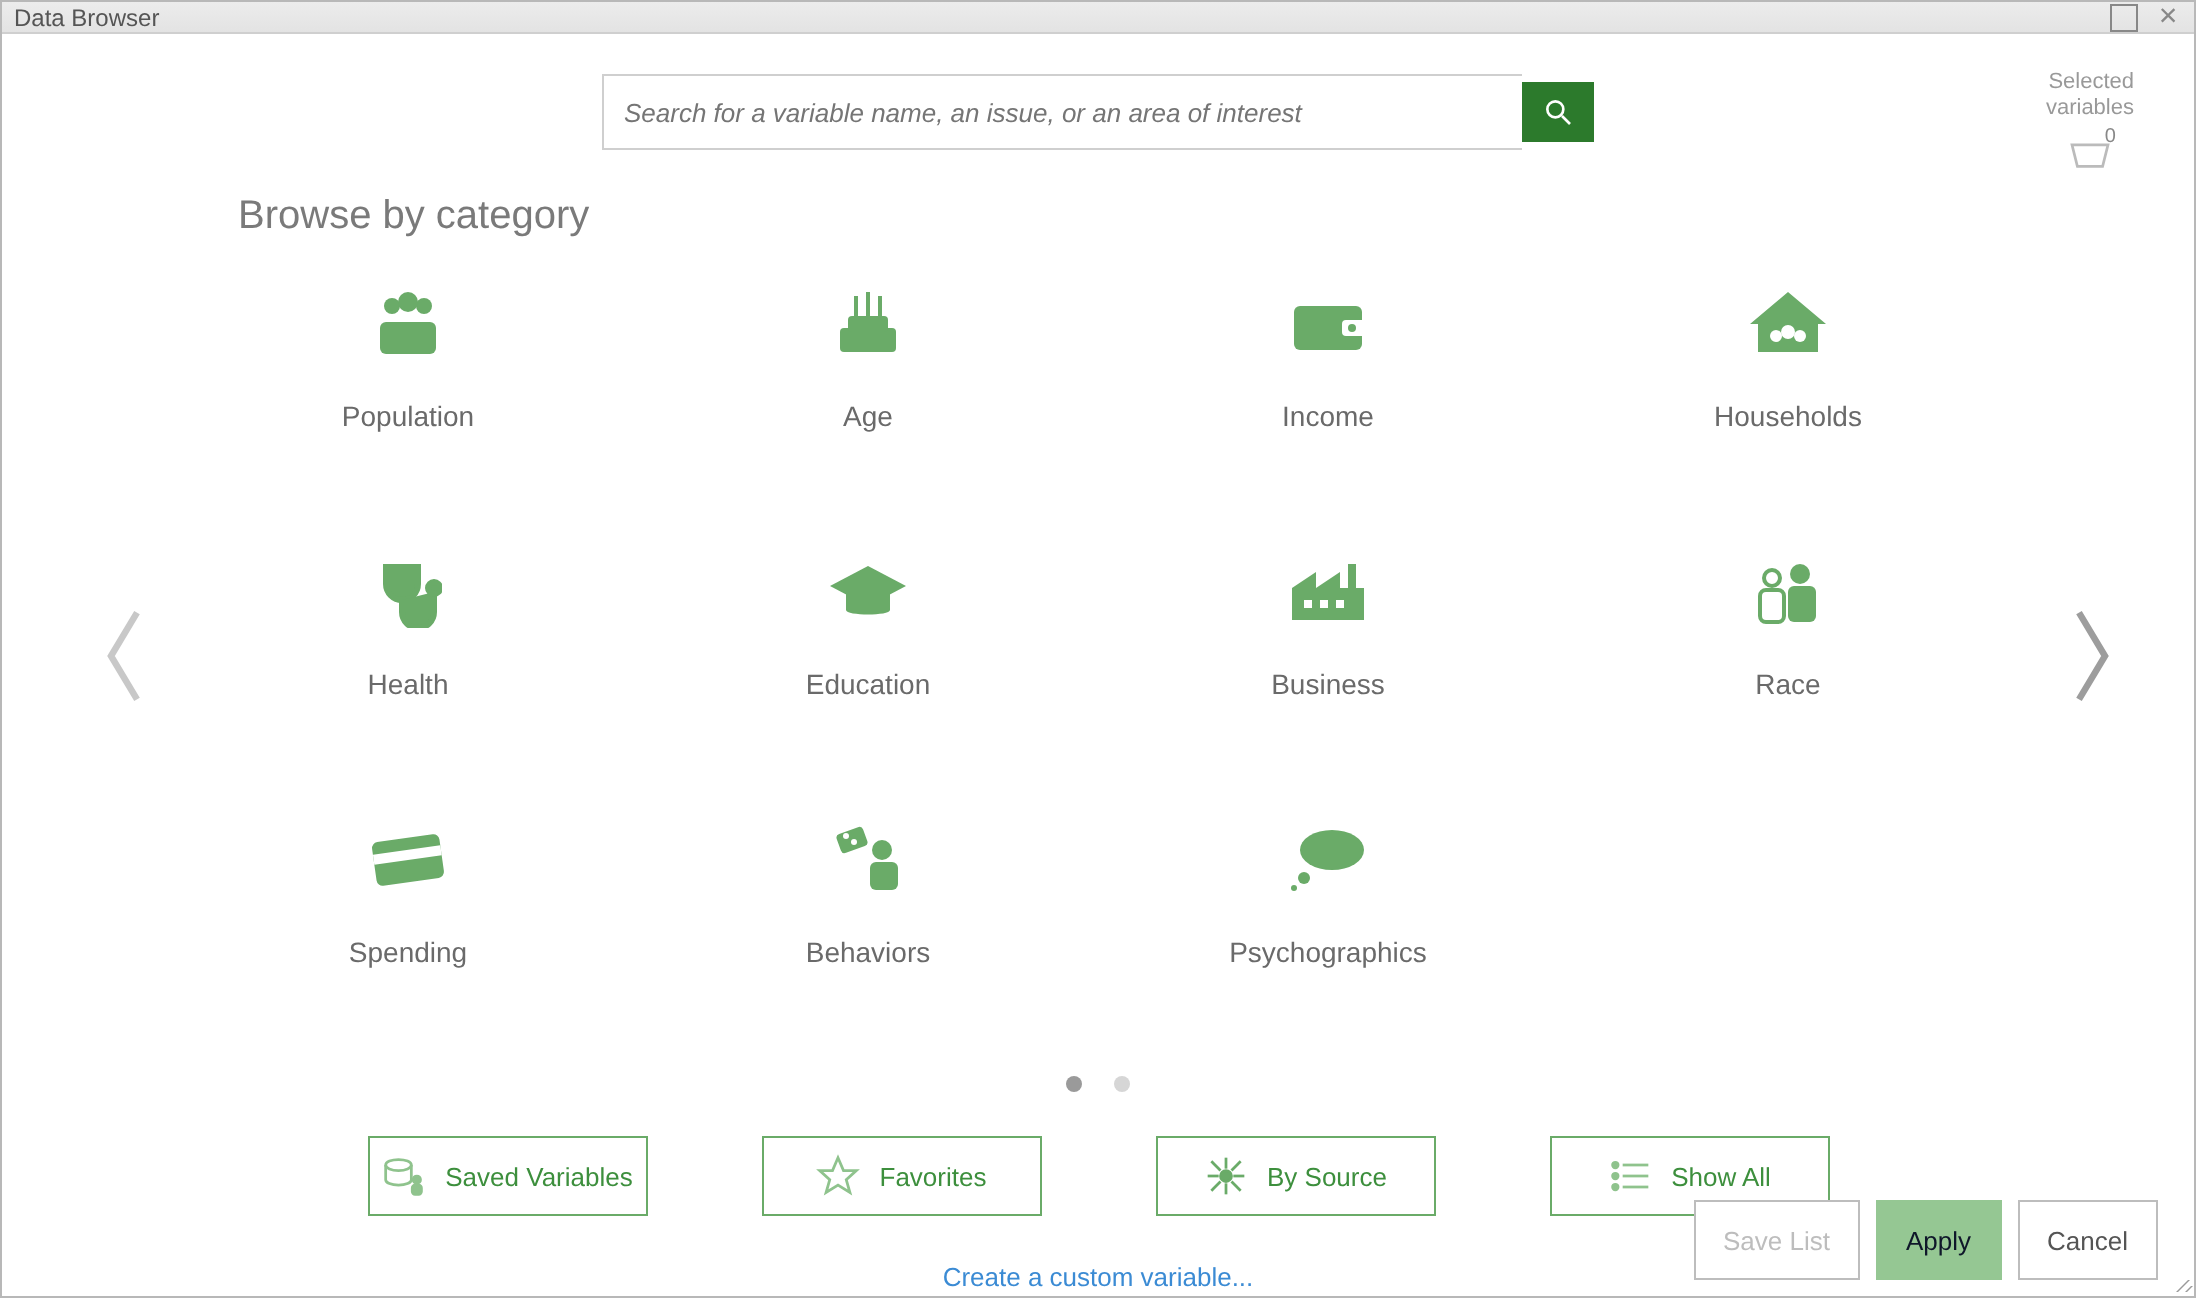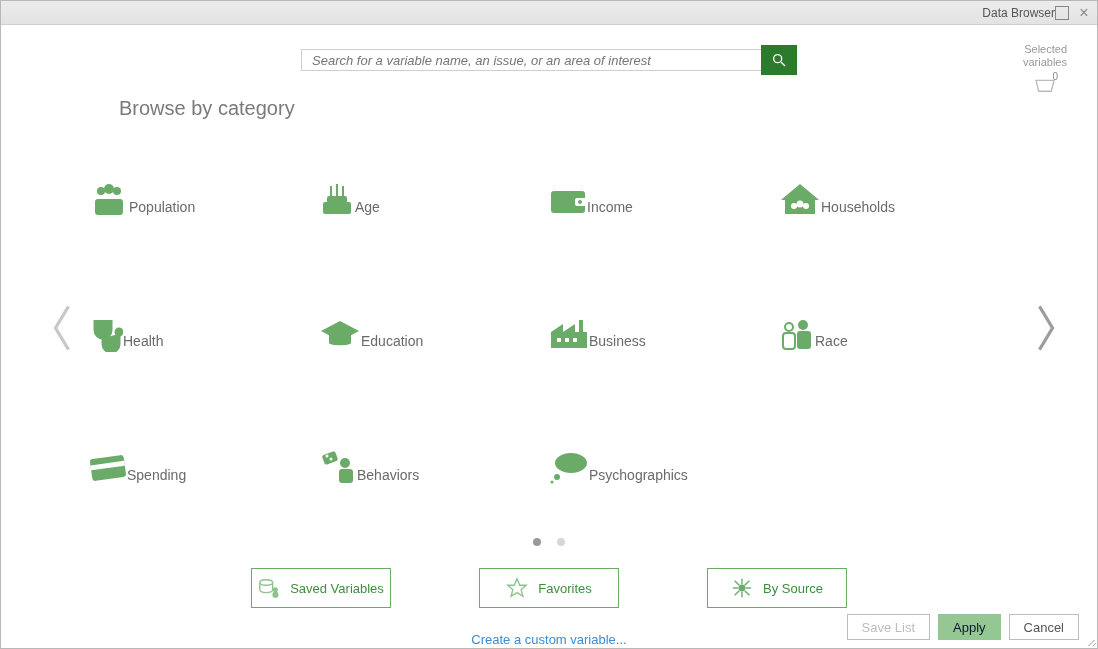--- a/index.html
+++ b/index.html
@@ -1,56 +1,56 @@
 <!DOCTYPE html>
 <html><head>
 <meta charset="utf-8">
 <style>
   * { box-sizing: border-box; margin: 0; padding: 0; font-family: "Segoe UI", Arial, sans-serif; }
   html, body { width: 1098px; height: 649px; overflow: hidden; }
   .window { width: 1098px; height: 649px; border: 1px solid #b8b8b8; background: #fff; position: relative; display: flex; flex-direction: column; }
-  .titlebar { height: 24px; background: linear-gradient(#ececec,#e3e3e3); border-bottom: 1px solid #cfcfcf; display: flex; align-items: center; justify-content: flex-end; padding: 0 6px; }
+  .titlebar { height: 24px; background: linear-gradient(#ececec,#e3e3e3); border-bottom: 1px solid #cfcfcf; display: flex; align-items: center; justify-content: space-between; padding: 0 6px; }
   .titlebar .title { font-size: 12px; color: #555; }
   .titlebar .win-controls { display: flex; gap: 8px; align-items: center; }
   .titlebar .win-controls span { width: 14px; height: 14px; display:inline-flex; align-items:center; justify-content:center; color:#888; font-size:14px; cursor:default; }
   .titlebar .max-icon { border:1px solid #888; width:10px; height:10px; }
   .content { flex:1; position:relative; padding: 18px 24px 0 24px; display:flex; flex-direction:column; }
   .search-row { display:flex; align-items:center; justify-content:center; position:relative; margin-top:2px; }
   .search-wrap { display:flex; align-items:center; }
-  .search-input { width: 460px; height: 22px; border:1px solid #cfcfcf; border-right:none; padding: 0 10px; font-size: 13px; font-style: italic; color:#888; outline:none; }
+  .search-input { width: 460px; height: 38px; border:1px solid #cfcfcf; border-right:none; padding: 0 10px; font-size: 13px; font-style: italic; color:#888; outline:none; }
   .search-btn { width: 36px; height:30px; background:#2c7a2c; border:none; display:flex; align-items:center; justify-content:center; cursor:pointer; }
   .search-btn svg { width:16px; height:16px; stroke:#fff; fill:none; stroke-width:2; }
   .selected-wrap { position:absolute; right: 6px; top: -2px; display:flex; align-items:center; gap:6px;flex-direction:column; }
   .selected-text { text-align:right; font-size:11px; color:#999; line-height:1.2; }
   .basket { position:relative; }
   .basket svg { width:22px; height:18px; stroke:#bbb; fill:none; stroke-width:1.5; }
   .basket .count { position:absolute; top:-4px; right:-2px; font-size:10px; color:#888; }
   .browse-label { font-size:20px; color:#7a7a7a; margin: 22px 0 8px 94px; }
   .carousel { position:relative; flex:0 0 auto; display:flex; align-items:center; justify-content:center; }
   .arrow { position:absolute; top: 170px; width:30px; height:60px; display:flex; align-items:center; justify-content:center; cursor:pointer; }
   .arrow.left { left: 22px; }
   .arrow.right { right: 12px; }
   .arrow svg { stroke:#c8c8c8; fill:none; stroke-width:3; width:26px; height:52px; }
   .arrow.right svg { stroke:#9d9d9d; }
   .grid { display:grid; grid-template-columns: repeat(4, 230px); grid-template-rows: repeat(3, 130px); justify-content:center; column-gap:0; row-gap:4px; margin-top:4px; }
-  .cat { display:flex; align-items:center; justify-content:flex-start; cursor:pointer; padding-top:6px; }
+  .cat { display:flex; flex-direction:column; align-items:center; justify-content:flex-start; cursor:pointer; padding-top:6px; }
   .cat .icon-wrap { height:48px; display:flex; align-items:center; justify-content:center; }
   .cat svg { fill:#6aab68; }
   .cat .label { margin-top:14px; font-size:14px; color:#6a6a6a; }
   .dots { display:flex; justify-content:center; gap:16px; margin-top:8px; }
   .dot { width:8px; height:8px; border-radius:50%; background:#d6d6d6; cursor:pointer; }
   .dot.active { background:#9a9a9a; }
-  .shortcut-row { display:flex; justify-content:center; gap:88px; margin-top:22px; }
+  .shortcut-row { display:flex; justify-content:center; gap:57px; margin-top:22px; }
   .shortcut { border:1px solid #6aab68; height:40px; width:140px; display:flex; align-items:center; justify-content:center; gap:10px; color:#3d8f3d; font-size:13px; cursor:pointer; background:#fff; }
   .shortcut svg { stroke:#8fc38d; fill:none; stroke-width:1.5; width:22px; height:22px; }
   .shortcut.bysource svg { fill:#6aab68; stroke:#6aab68; }
   .custom-link { text-align:center; margin-top:22px; }
   .custom-link a { color:#3b8bd4; font-size:13px; text-decoration:none; cursor:pointer; }
   .footer { position:absolute; bottom:8px; right:18px; display:flex; gap:8px; align-items:center; }
-  .btn { height:26px; padding: 0 14px; font-size:13px; border:1px solid #bdbdbd; background:#fff; cursor:pointer; color:#555;margin-top:16px; }
+  .btn { height:40px; padding: 0 14px; font-size:13px; border:1px solid #bdbdbd; background:#fff; cursor:pointer; color:#555;margin-top:16px; }
   .btn.save { color:#bdbdbd; cursor:default; }
   .btn.apply { background:#95c793; border:1px solid #95c793; color:#0f172a; }
   .resize { position:absolute; bottom:2px; right:2px; width:10px; height:10px; }
   .resize::before, .resize::after { content:""; position:absolute; background:#9a9a9a; }
   .resize::before { width:1px; height:6px; right:3px; bottom:0; transform:skewX(-45deg); }
   .resize::after { width:1px; height:3px; right:0; bottom:0; transform:skewX(-45deg); }
 </style>
 </head>
 <body>
 
@@ -259,20 +259,31 @@
             <line x1="12" y1="16" x2="12" y2="22"></line>
             <line x1="2" y1="12" x2="8" y2="12"></line>
             <line x1="16" y1="12" x2="22" y2="12"></line>
             <line x1="4" y1="4" x2="9" y2="9"></line>
             <line x1="15" y1="15" x2="20" y2="20"></line>
             <line x1="20" y1="4" x2="15" y2="9"></line>
             <line x1="9" y1="15" x2="4" y2="20"></line>
           </svg>
         <span>By Source</span>
       </div>
+      <div class="shortcut">
+        <svg viewBox="0 0 24 24">
+            <line x1="8" y1="6" x2="22" y2="6"></line>
+            <line x1="8" y1="12" x2="22" y2="12"></line>
+            <line x1="8" y1="18" x2="22" y2="18"></line>
+            <circle cx="4" cy="6" r="1.5" fill="#8fc38d"></circle>
+            <circle cx="4" cy="12" r="1.5" fill="#8fc38d"></circle>
+            <circle cx="4" cy="18" r="1.5" fill="#8fc38d"></circle>
+          </svg>
+        <span>Show All</span>
+      </div>
     </div>
 
     <div class="custom-link">
       <a>Create a custom variable...</a>
     </div>
 
     <div class="footer">
       <button class="btn save">Save List</button>
       <button class="btn apply">Apply</button>
       <button class="btn">Cancel</button>

